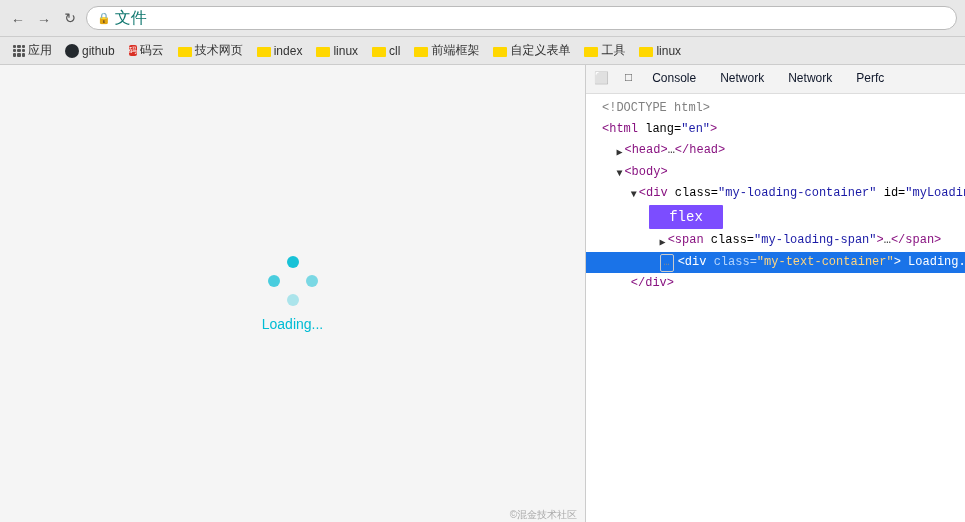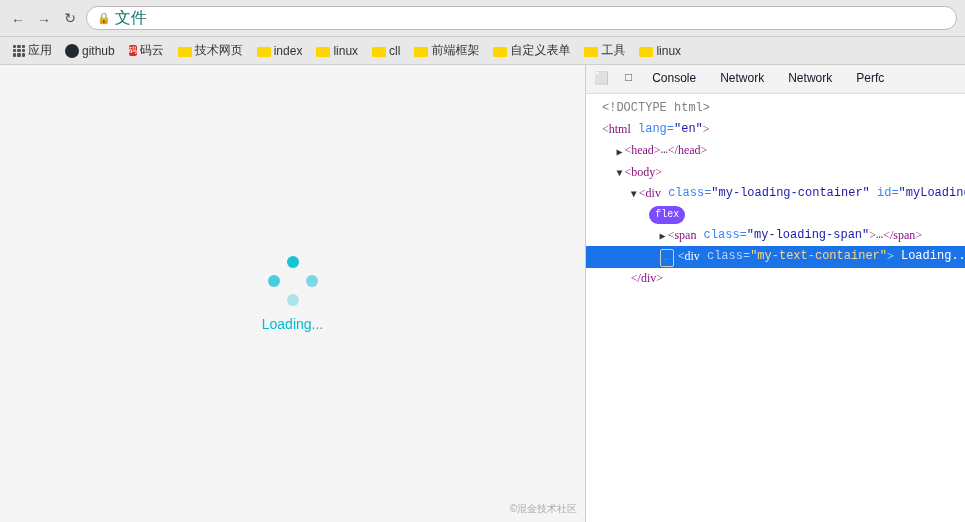--- a/index.html
+++ b/index.html
@@ -30,45 +30,45 @@
 
     .loading-container { display: flex; flex-direction: column; align-items: center; gap: 10px; }
     .loading-dots { position: relative; width: 50px; height: 50px; }
     .dot { position: absolute; width: 12px; height: 12px; border-radius: 50%; background: #00bcd4; }
     .dot-top    { top: 0; left: 50%; transform: translateX(-50%); opacity: 0.9; }
     .dot-right  { right: 0; top: 50%; transform: translateY(-50%); opacity: 0.5; }
     .dot-bottom { bottom: 0; left: 50%; transform: translateX(-50%); opacity: 0.3; }
     .dot-left   { left: 0; top: 50%; transform: translateY(-50%); opacity: 0.7; }
     .loading-text { color: #00bcd4; font-size: 14px; }
 
-    .watermark { position: absolute; bottom: 6px; right: 8px; font-size: 10px; color: #aaa; }
+    .watermark { position: absolute; bottom: 0; right: 8px; font-size: 10px; color: #aaa; }
 
     
     .devtools-panel { width: 380px; background: white; border-left: 1px solid #ccc; display: flex; flex-direction: column; font-family: 'Courier New', monospace; font-size: 12px; }
 
     .devtools-tabs { display: flex; border-bottom: 1px solid #ddd; background: #f3f3f3; flex-shrink: 0; }
     .devtools-tab { padding: 6px 12px; font-size: 12px; cursor: pointer; color: #0f172a; border-bottom: 2px solid transparent; white-space: nowrap; font-family: Arial, sans-serif; }
     .devtools-tab.active { border-bottom: 2px solid #1a73e8; color: #1a73e8; }
     .devtools-tab-icon { padding: 6px 8px; cursor: pointer; color: #555; }
 
     .devtools-content { flex: 1; overflow: auto; padding: 4px 0; background: white; }
     .code-line { padding: 1px 8px 1px 16px; line-height: 1.6; color: #333; white-space: pre; display: flex; align-items: flex-end; }
     .code-line .indent { display: inline-block; }
     .code-line.highlighted { background: #1a73e8; color: white; }
     .code-line.highlighted .tag { color: white; }
     .code-line.highlighted .attr-name { color: #b3d4fc; }
     .code-line.highlighted .attr-value { color: #ffd580; }
     .code-line.highlighted .text-content { color: white; }
 
-    .tag { color: #881280; font-family: Liberation Serif, serif; }
-    .attr-name { color: #3b82f6; }
+    .tag { color: #881280; }
+    .attr-name { color: #000000; }
     .attr-value { color: #1a1aa6; }
     .text-content { color: #333; }
     .comment { color: #808080; }
-    .flex-badge { background: #7c4dff; color: white; font-size: 10px; padding: 1px 6px; border-radius: 9px; display: inline-block; margin-left: 4px; }
+    .flex-badge { background: #7c4dff; color: white; font-size: 14px; padding: 1px 20px; border-radius: 1px; display: inline-block; margin-left: 4px; }
     .triangle { margin-right: 2px; cursor: pointer; font-size: 10px; }
     .ellipsis-btn { color: #888; cursor: pointer; margin-right: 4px; font-size: 10px; border: 1px solid #ccc; padding: 0 3px; border-radius: 2px; }
   </style>
 </head>
 <body>
 
 <div class="browser-chrome">
   <div class="nav-bar">
     <button class="nav-btn">←</button>
     <button class="nav-btn">→</button>

